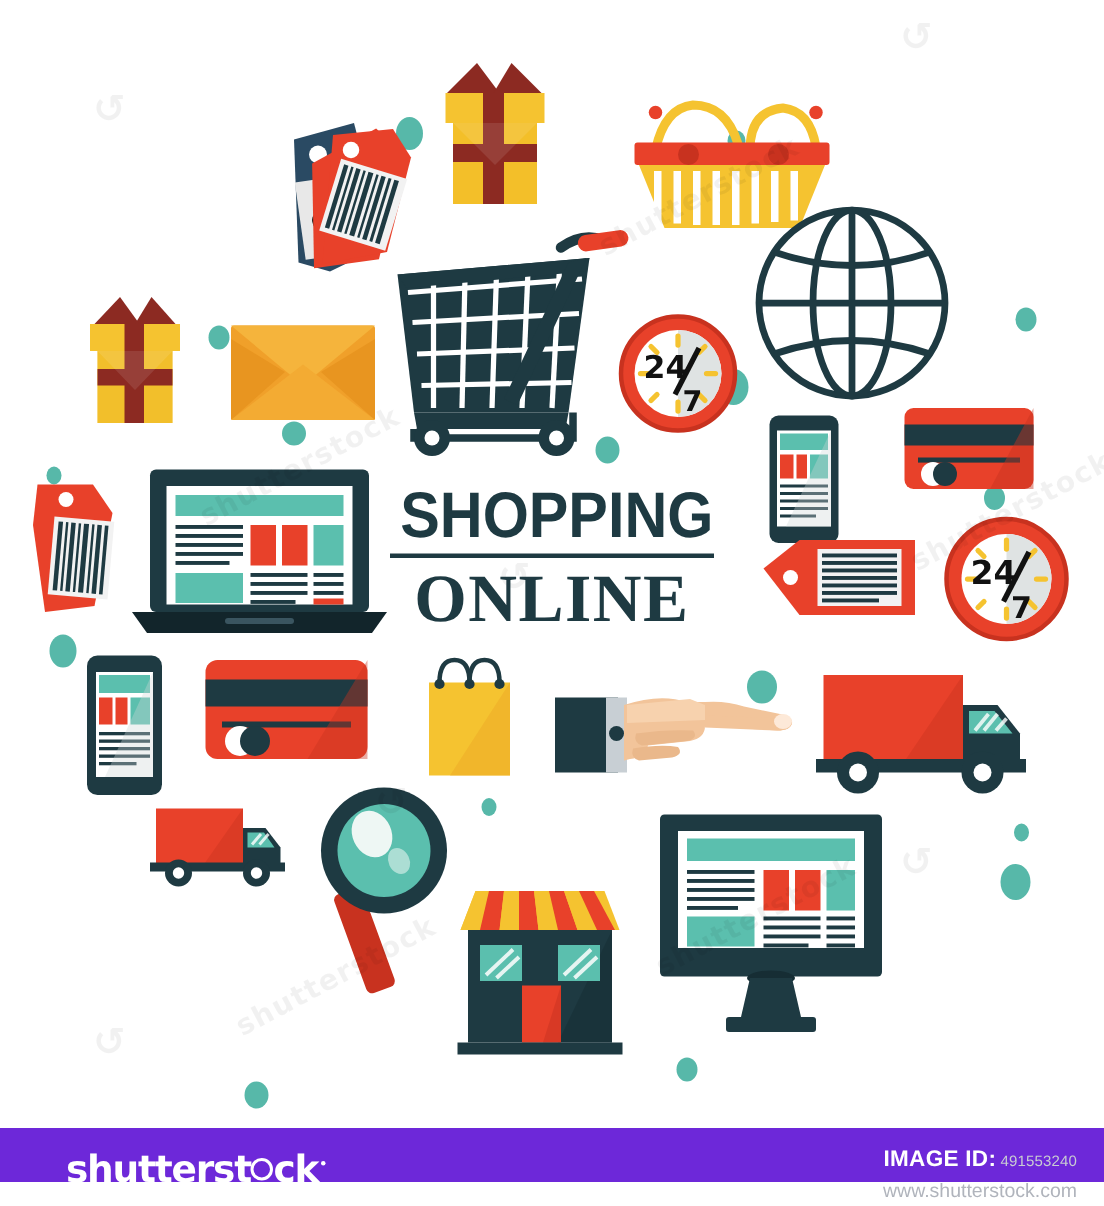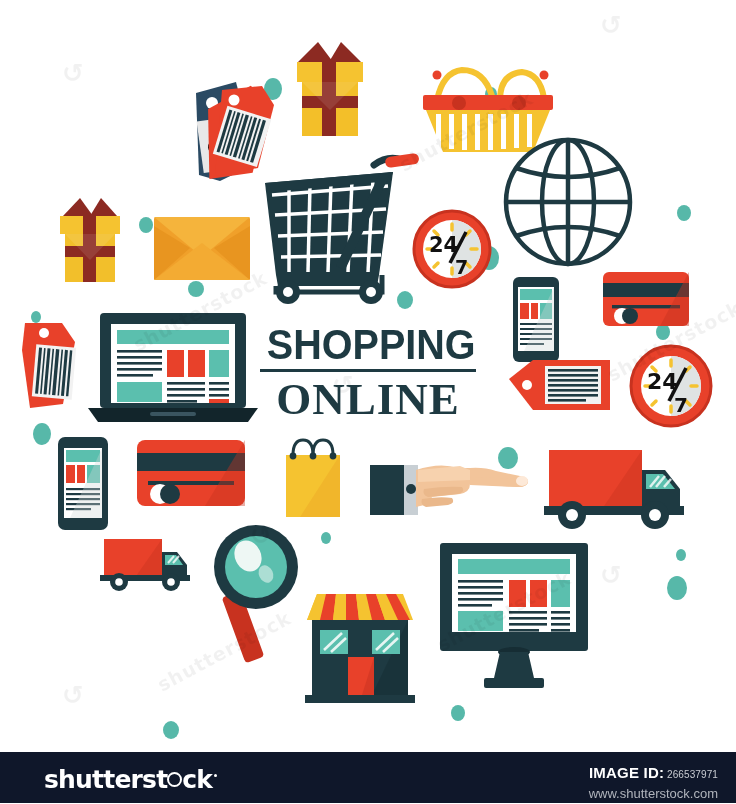--- a/index.html
+++ b/index.html
@@ -7,21 +7,21 @@
   .stage{position:relative;width:736px;height:804px;background:#ffffff;overflow:hidden;}
   .art{position:absolute;left:0;top:0;width:736px;height:752px;}
   
   .title-wrap{position:absolute;left:258px;top:322px;width:220px;text-align:center;}
   .t-shopping{font-family:"Liberation Sans",sans-serif;font-weight:bold;font-size:43px;
      letter-spacing:0px;color:#1e3a42;line-height:44px;transform:scaleX(0.92);transform-origin:center;}
   .t-rule{height:3px;background:#1e3a42;margin:3px 2px 4px 2px;}
   .t-online{font-family:"Liberation Serif",serif;font-weight:bold;font-size:45px;
      color:#1e3a42;line-height:46px;letter-spacing:1px;}
   
-  .footer{position:absolute;left:0;top:752px;width:736px;height:51px;background:#0f172a;}
+  .footer{position:absolute;left:0;top:752px;width:736px;height:36px;background:#6d28d9;}
   .ss-logo{position:absolute;left:44px;top:13px;font-size:25px;font-weight:bold;color:#fff;
      letter-spacing:-0.8px;font-family:"DejaVu Sans",sans-serif;}
   .ss-logo .ring{display:inline-block;width:11px;height:11px;border:2.5px solid #fff;border-radius:50%;
      margin:0 0px 0 0;vertical-align:1px;}
   .ss-dot{display:inline-block;width:3px;height:3px;background:#fff;border-radius:50%;vertical-align:11px;margin-left:2px;}
   .f-right{position:absolute;right:18px;top:12px;text-align:right;color:#c9ccd2;}
   .f-id{font-size:10px;letter-spacing:0.1px;}
   .f-id b{color:#fff;font-size:15px;letter-spacing:0.2px;}
   .f-url{font-size:13px;margin-top:5px;color:#b0b4bc;}
   
@@ -461,18 +461,18 @@
 
   <div class="title-wrap">
     <div class="t-shopping">SHOPPING</div>
     <div class="t-rule"></div>
     <div class="t-online">ONLINE</div>
   </div>
 
   <div class="footer">
     <div class="ss-logo"><span>shutterst</span><span class="ring"></span><span>ck</span><span class="ss-dot"></span></div>
     <div class="f-right">
-      <div class="f-id"><b>IMAGE ID:</b> <span>266537971</span></div>
+      <div class="f-id"><b>IMAGE ID:</b> <span>491553240</span></div>
       <div class="f-url">www.shutterstock.com</div>
     </div>
   </div>
 
 </div>
 
 </body></html>

